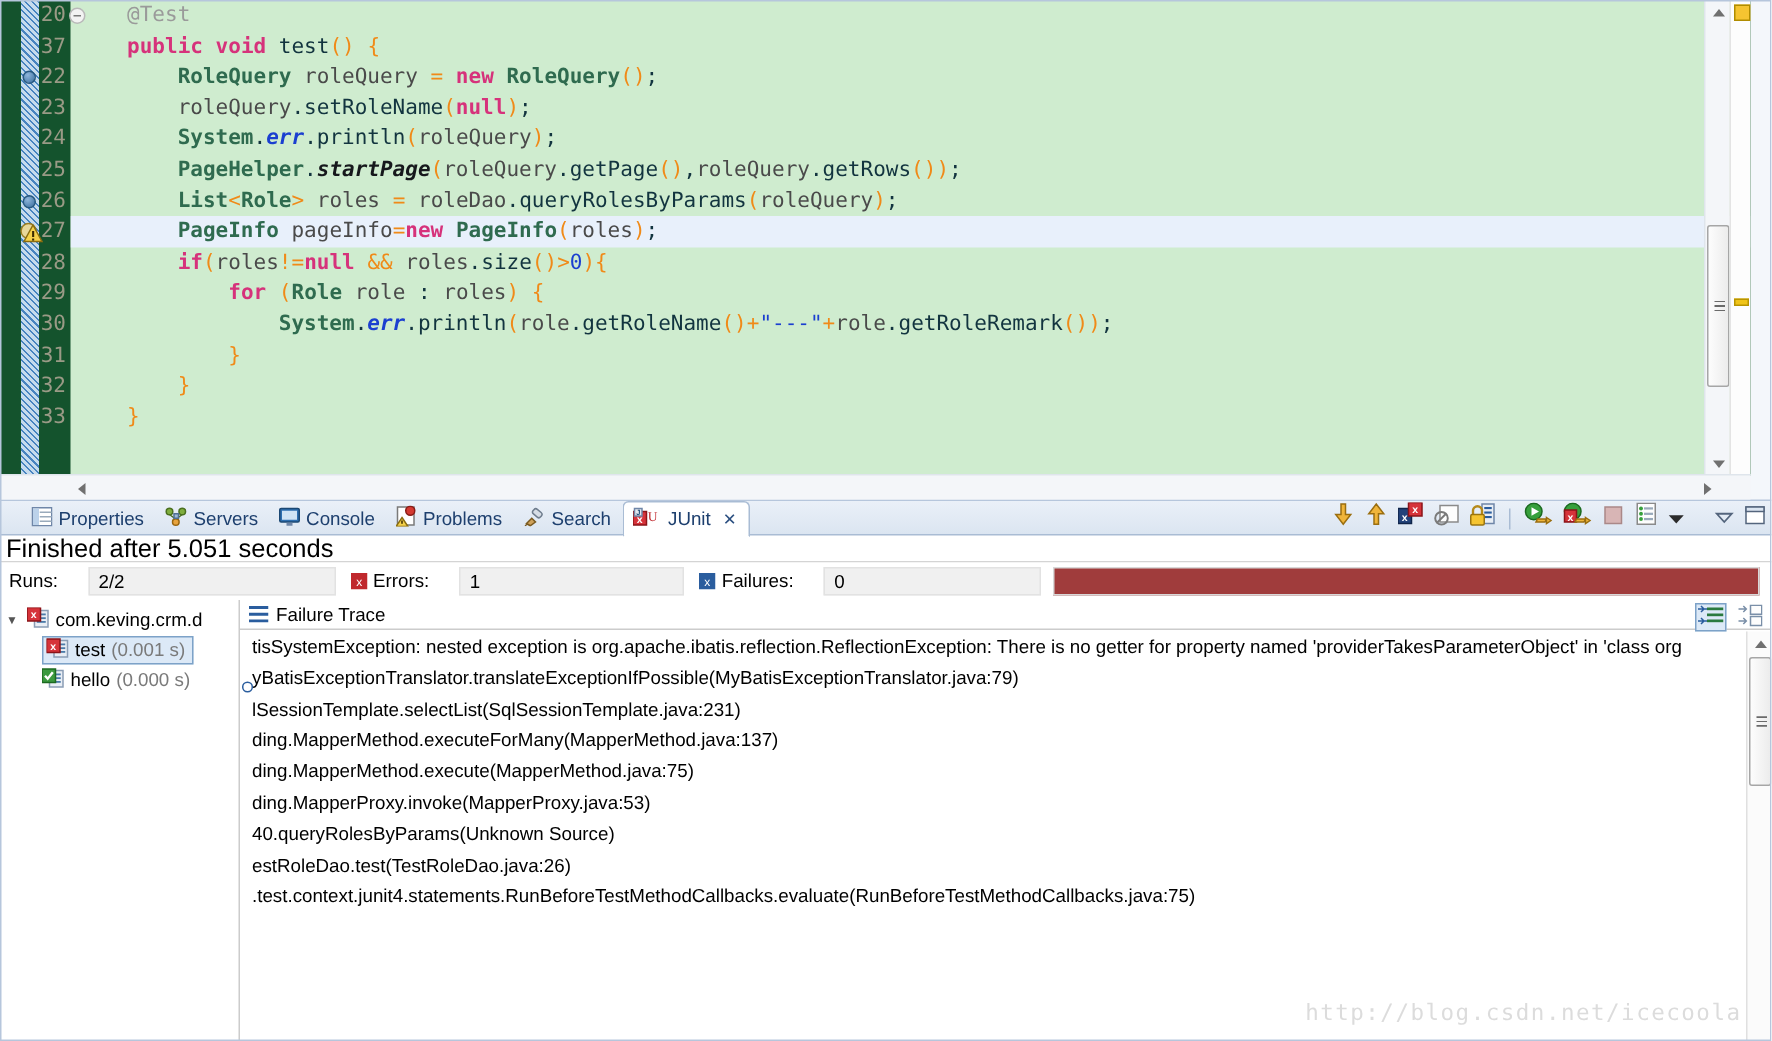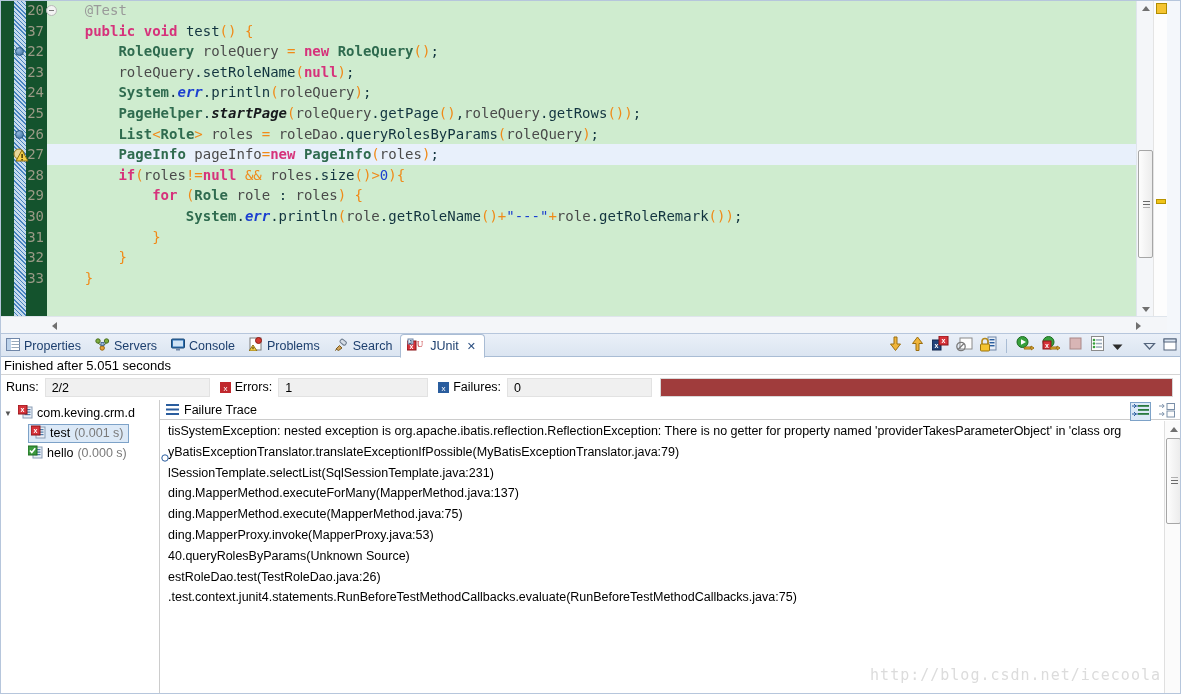--- a/index.html
+++ b/index.html
@@ -137,21 +137,21 @@
   
   .bottom {
     position: absolute; left: 0; top: 334px; width: 1181px; height: 360px;
     background: #ffffff;
   }
   .tabbar {
     position: relative; height: 23px;
     background: linear-gradient(to bottom, #eaf0f8, #dbe5f1);
     border-bottom: 1px solid #a9bcd4;
   }
-  .tabs { position:absolute; left:0; top:0; display:flex; align-items:center; height:23px; }
+  .tabs { position:absolute; left:15px; top:0; display:flex; align-items:center; height:23px; }
   .tab {
     display: flex; align-items: center; gap: 4px;
     height: 23px; padding: 0 8px 0 6px;
     font-size: 12.5px; color: #1d3f6e;
     cursor: default;
   }
   .tab.active {
     background: #ffffff;
     border: 1px solid #a9bcd4; border-bottom: 1px solid #ffffff;
     border-top-left-radius: 4px; border-top-right-radius: 4px;
@@ -161,34 +161,34 @@
 
   .vtools {
     position: absolute; right: 4px; top: 0; height: 23px;
     display: flex; align-items: center; gap: 7px;
   }
   .vtools .sep { width: 1px; height: 14px; background: #a9bcd4; margin: 0 2px; }
 
   .status-line {
     height: 18px; line-height: 18px;
     padding-left: 4px;
-    font-size: 13px; color: #000;
+    font-size: 17px; color: #000;
     background: #ffffff;
     border-bottom: 1px solid #d4d4d4;
   }
 
   .counters {
     position: relative; height: 24px;
     background: #ffffff;
     display: flex; align-items: center;
     padding: 2px 4px 2px 6px;
     gap: 0;
   }
   .cgroup { display:flex; align-items:center; font-size:12.5px; color:#000; }
-  .clabel { padding-right: 6px; white-space: nowrap; display:flex; align-items:center; gap:4px;}
+  .clabel { padding-right: 20px; white-space: nowrap; display:flex; align-items:center; gap:4px;}
   .cvalue {
     background: #f0f0f0; border: 1px solid #e2e2e2;
     height: 19px; line-height: 18px; padding: 0 6px;
     font-size: 12.5px; color: #000;
   }
   .cvalue.w1 { width: 165px; }
   .cvalue.w2 { width: 150px; }
   .cvalue.w3 { width: 145px; }
   .pbar {
     flex: 1; height: 19px; margin-left: 8px; margin-right: 4px;

